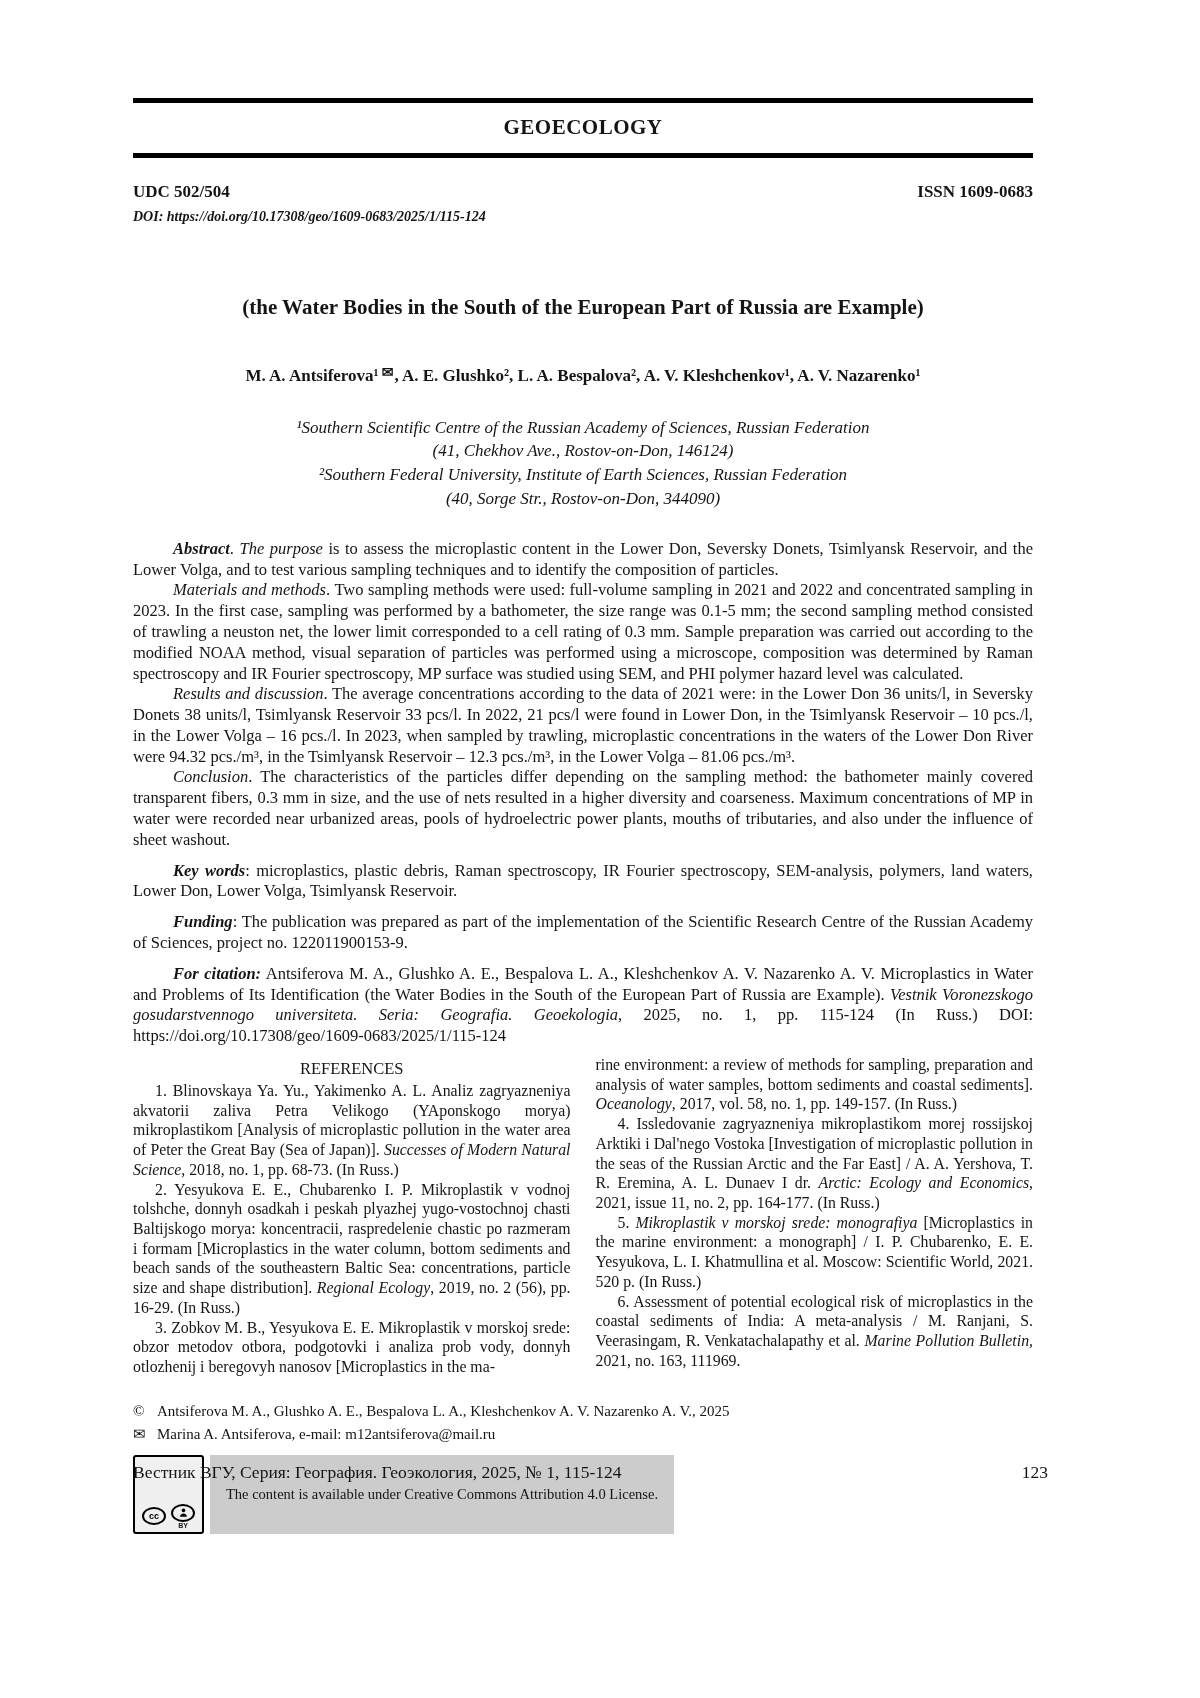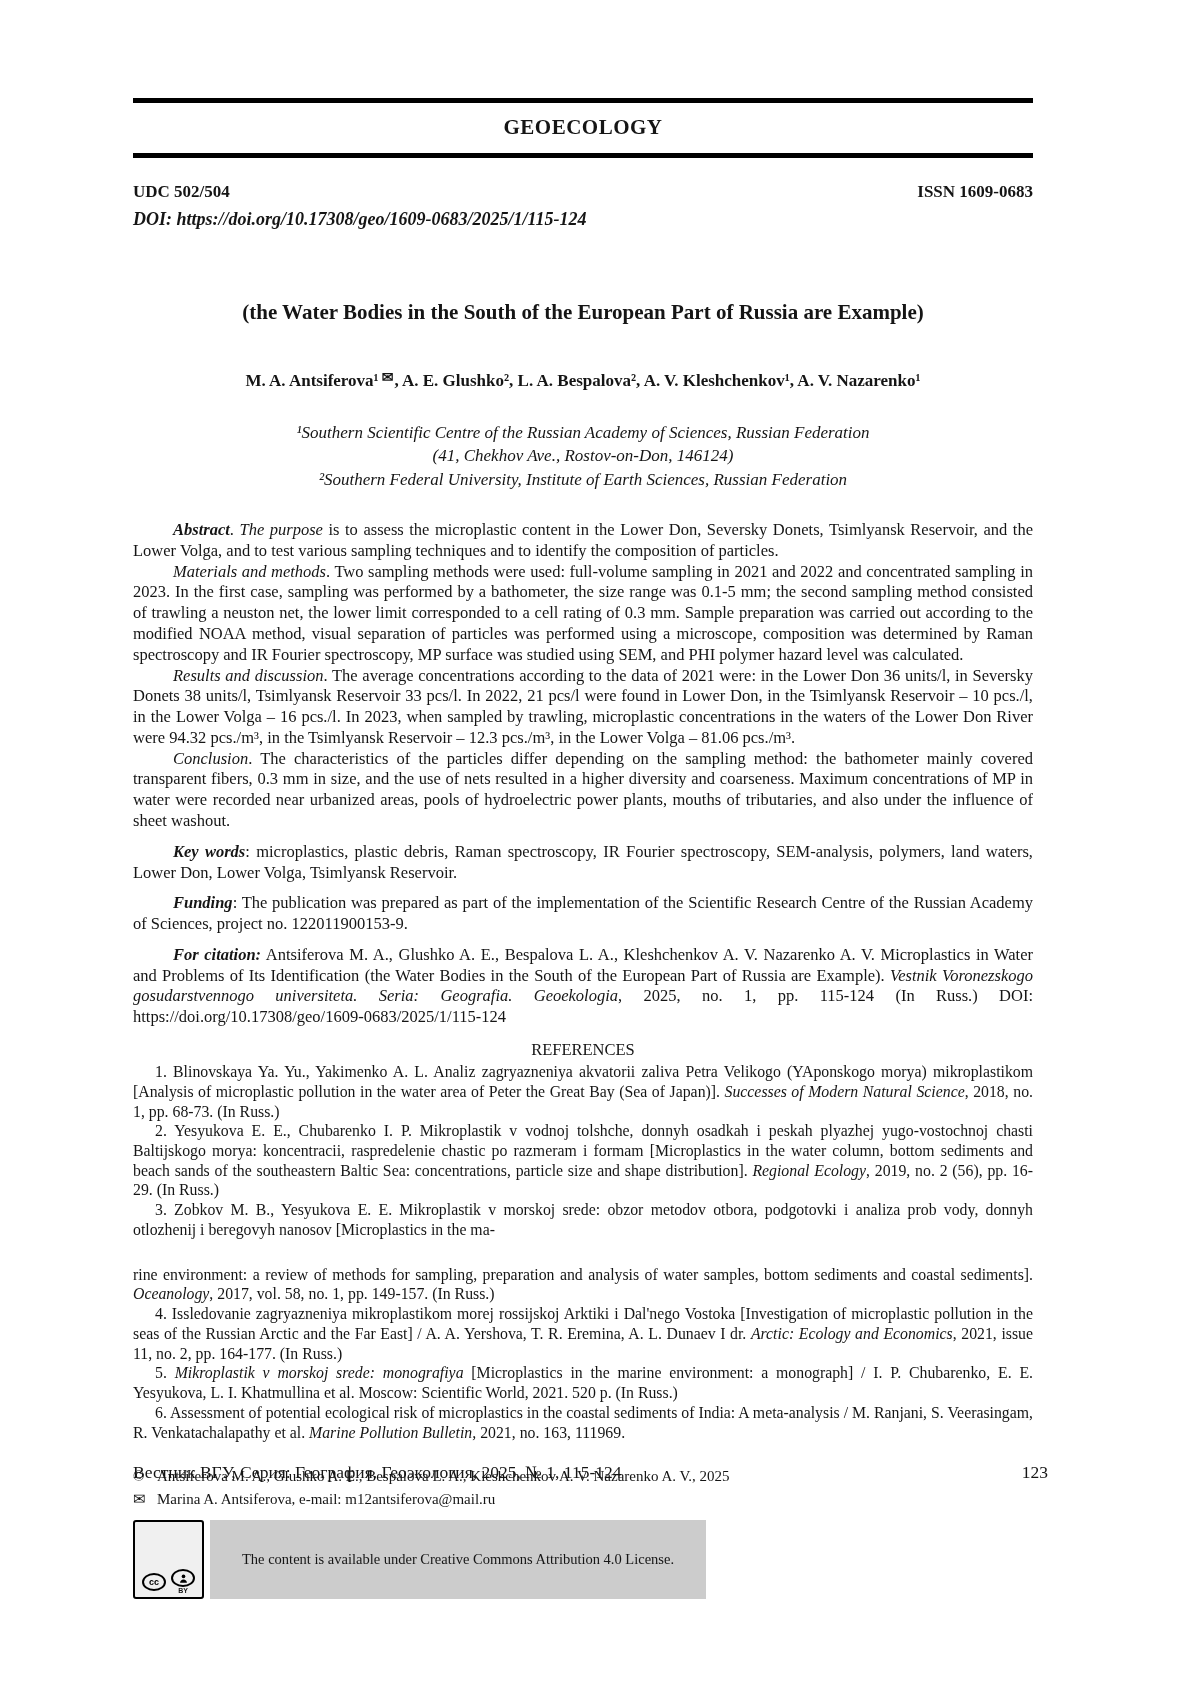--- a/index.html
+++ b/index.html
@@ -16,38 +16,38 @@
   .rule{height:5px;background:#000;}
   .section-header{
     text-align:center;font-weight:bold;font-size:21px;
     letter-spacing:0.5px;padding:12px 0 13px;
   }
   .meta-row{
     display:flex;justify-content:space-between;
     font-weight:bold;font-size:17px;
     margin-top:24px;
   }
-  .doi-row{font-weight:bold;font-style:italic;font-size:18px;margin-top:7px;}
+  .doi-row{font-weight:bold;font-style:italic;font-size:14px;margin-top:7px;}
   .title{
     text-align:center;font-size:21px;font-weight:bold;
     margin-top:40px;line-height:1.35;
   }
   .authors{text-align:center;font-weight:bold;font-size:17px;margin-top:42px;}
   .mail-icon{font-size:14px;vertical-align:4px;margin:0 1px 0 3px;}
   .affils{text-align:center;font-style:italic;font-size:17px;margin-top:30px;line-height:1.4;}
   .abstract{margin-top:28px;}
   .para{
     font-size:16.5px;line-height:1.26;text-align:justify;
     text-indent:40px;margin:0;
   }
   .gap{margin-top:10px;}
   .seg-n{font-style:normal;font-weight:normal;}
   .seg-i{font-style:italic;}
   .seg-bi{font-weight:bold;font-style:italic;}
-  .refs{display:flex;gap:25px;margin-top:8px;flex-direction:column;}
+  .refs{display:flex;gap:25px;margin-top:8px;}
   .col{flex:1;min-width:0;}
   .refs-heading{text-align:center;font-size:16.5px;margin:4px 0 2px;}
   .ref{
     font-size:15.8px;line-height:1.25;text-align:justify;
     text-indent:22px;margin:0;
   }
   .no-indent{text-indent:0;}
   .footnotes{margin-top:26px;font-size:15px;}
   .fn-line{margin-top:5px;}
   .fn-icon{display:inline-block;width:24px;font-size:15px;}
@@ -60,21 +60,21 @@
   .cc-circle{
     width:24px;height:18px;border:2px solid #000;border-radius:50%;
     display:flex;align-items:center;justify-content:center;
     font-family:"Liberation Sans", sans-serif;
     font-size:9px;font-weight:bold;color:#000;box-sizing:border-box;margin-top:44px;
   }
   .cc-person-wrap{display:flex;flex-direction:column;align-items:center;}
   .cc-by{font-family:"Liberation Sans", sans-serif;font-size:7px;font-weight:bold;line-height:7px;}
   .cc-strip{
     background:#cccccc;display:flex;align-items:center;
-    padding:0 32px;font-size:14.5px;margin-left:6px;
+    padding:0 16px;font-size:14.5px;margin-left:6px;
   }
   .footer{
     position:absolute;left:133px;right:152px;top:1462px;
     display:flex;justify-content:space-between;align-items:baseline;
     font-size:17.5px;
   }
 </style>
 </head>
 <body>
 
@@ -98,20 +98,21 @@
   </div>
 
   <div class="authors">
     <span>M. A. Antsiferova¹</span><span class="mail-icon">✉</span><span>, A. E. Glushko², L. A. Bespalova², A. V. Kleshchenkov¹, A. V. Nazarenko¹</span>
   </div>
 
   <div class="affils">
     <div>¹Southern Scientific Centre of the Russian Academy of Sciences, Russian Federation</div>
     <div>(41, Chekhov Ave., Rostov-on-Don, 146124)</div>
     <div>²Southern Federal University, Institute of Earth Sciences, Russian Federation</div>
+    <div>(40, Sorge Str., Rostov-on-Don, 344090)</div>
   </div>
 
   <div class="abstract">
     <p class="para"><span class="seg-bi">Abstract</span><span class="seg-n">. </span><span class="seg-i">The purpose</span><span class="seg-n"> is to assess the microplastic content in the Lower Don, Seversky Donets, Tsimlyansk Reservoir, and the Lower Volga, and to test various sampling techniques and to identify the composition of particles.</span></p>
     <p class="para"><span class="seg-i">Materials and methods</span><span class="seg-n">. Two sampling methods were used: full-volume sampling in 2021 and 2022 and concentrated sampling in 2023. In the first case, sampling was performed by a bathometer, the size range was 0.1-5 mm; the second sampling method consisted of trawling a neuston net, the lower limit corresponded to a cell rating of 0.3 mm. Sample preparation was carried out according to the modified NOAA method, visual separation of particles was performed using a microscope, composition was determined by Raman spectroscopy and IR Fourier spectroscopy, MP surface was studied using SEM, and PHI polymer hazard level was calculated.</span></p>
     <p class="para"><span class="seg-i">Results and discussion</span><span class="seg-n">. The average concentrations according to the data of 2021 were: in the Lower Don 36 units/l, in Seversky Donets 38 units/l, Tsimlyansk Reservoir 33 pcs/l. In 2022, 21 pcs/l were found in Lower Don, in the Tsimlyansk Reservoir – 10 pcs./l, in the Lower Volga – 16 pcs./l. In 2023, when sampled by trawling, microplastic concentrations in the waters of the Lower Don River were 94.32 pcs./m³, in the Tsimlyansk Reservoir – 12.3 pcs./m³, in the Lower Volga – 81.06 pcs./m³.</span></p>
     <p class="para"><span class="seg-i">Conclusion</span><span class="seg-n">. The characteristics of the particles differ depending on the sampling method: the bathometer mainly covered transparent fibers, 0.3 mm in size, and the use of nets resulted in a higher diversity and coarseness. Maximum concentrations of MP in water were recorded near urbanized areas, pools of hydroelectric power plants, mouths of tributaries, and also under the influence of sheet washout.</span></p>
     <p class="para gap"><span class="seg-bi">Key words</span><span class="seg-n">: microplastics, plastic debris, Raman spectroscopy, IR Fourier spectroscopy, SEM-analysis, polymers, land waters, Lower Don, Lower Volga, Tsimlyansk Reservoir.</span></p>
     <p class="para gap"><span class="seg-bi">Funding</span><span class="seg-n">: The publication was prepared as part of the implementation of the Scientific Research Centre of the Russian Academy of Sciences, project no. 122011900153-9.</span></p>
     <p class="para gap"><span class="seg-bi">For citation:</span><span class="seg-n"> Antsiferova M. A., Glushko A. E., Bespalova L. A., Kleshchenkov A. V. Nazarenko A. V. Microplastics in Water and Problems of Its Identification (the Water Bodies in the South of the European Part of Russia are Example). </span><span class="seg-i">Vestnik Voronezskogo gosudarstvennogo universiteta. Seria: Geografia. Geoekologia</span><span class="seg-n">, 2025, no. 1, pp. 115-124 (In Russ.) DOI: https://doi.org/10.17308/geo/1609-0683/2025/1/115-124</span></p>

